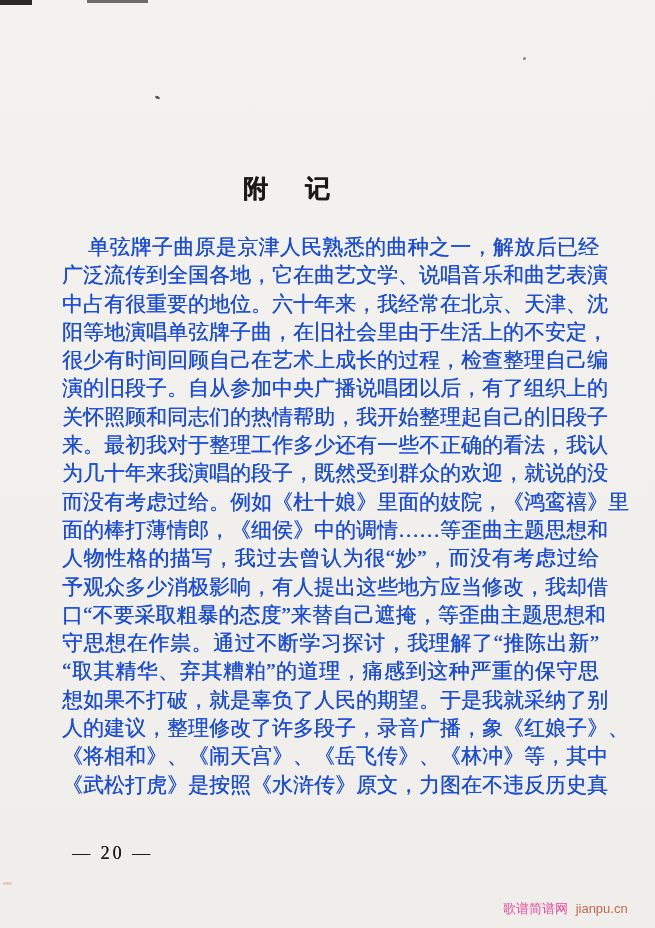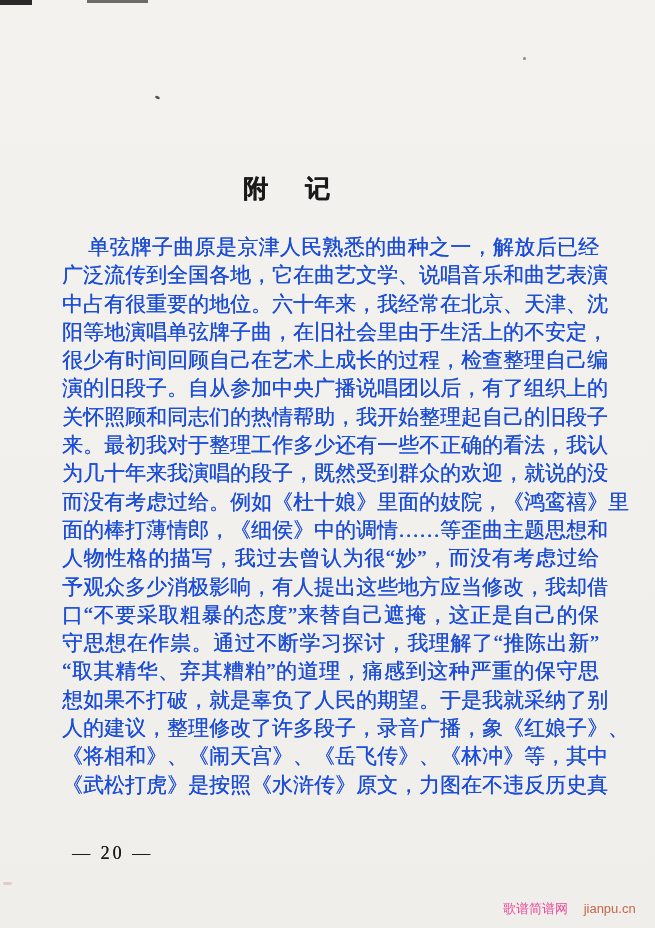--- a/index.html
+++ b/index.html
@@ -99,21 +99,21 @@
   }
   .watermark {
     position: absolute;
     top: 900px;
     left: 503px;
     font-size: 13px;
     white-space: nowrap;
     font-family: "Liberation Sans", "DejaVu Sans", sans-serif;
   }
   .wm-site   { color: #ec4899; }
-  .wm-domain { color: #c7664a; margin-left: 12px; }
+  .wm-domain { color: #c7664a; margin-left: 4px; }
 </style>
 </head>
 <body>
 
 <div class="page">
 
   <div class="artifact-bar-1"></div>
   <div class="artifact-bar-2"></div>
   <div class="speck-1"></div>
   <div class="speck-2"></div>
@@ -131,21 +131,21 @@
     <div class="body-line">阳等地演唱单弦牌子曲，在旧社会里由于生活上的不安定，</div>
     <div class="body-line">很少有时间回顾自己在艺术上成长的过程，检查整理自己编</div>
     <div class="body-line">演的旧段子。自从参加中央广播说唱团以后，有了组织上的</div>
     <div class="body-line">关怀照顾和同志们的热情帮助，我开始整理起自己的旧段子</div>
     <div class="body-line">来。最初我对于整理工作多少还有一些不正确的看法，我认</div>
     <div class="body-line">为几十年来我演唱的段子，既然受到群众的欢迎，就说的没</div>
     <div class="body-line">而没有考虑过给。例如《杜十娘》里面的妓院，《鸿鸾禧》里</div>
     <div class="body-line">面的棒打薄情郎，《细侯》中的调情……等歪曲主题思想和</div>
     <div class="body-line">人物性格的描写，我过去曾认为很“妙”，而没有考虑过给</div>
     <div class="body-line">予观众多少消极影响，有人提出这些地方应当修改，我却借</div>
-    <div class="body-line">口“不要采取粗暴的态度”来替自己遮掩，这正是自己的保</div>
+    <div class="body-line">口“不要采取粗暴的态度”来替自己遮掩，等歪曲主题思想和</div>
     <div class="body-line">守思想在作祟。通过不断学习探讨，我理解了“推陈出新”</div>
     <div class="body-line">“取其精华、弃其糟粕”的道理，痛感到这种严重的保守思</div>
     <div class="body-line">想如果不打破，就是辜负了人民的期望。于是我就采纳了别</div>
     <div class="body-line">人的建议，整理修改了许多段子，录音广播，象《红娘子》、</div>
     <div class="body-line">《将相和》、《闹天宫》、《岳飞传》、《林冲》等，其中</div>
     <div class="body-line">《武松打虎》是按照《水浒传》原文，力图在不违反历史真</div>
   </div>
 
   <div class="page-number">— 20 —</div>
 

